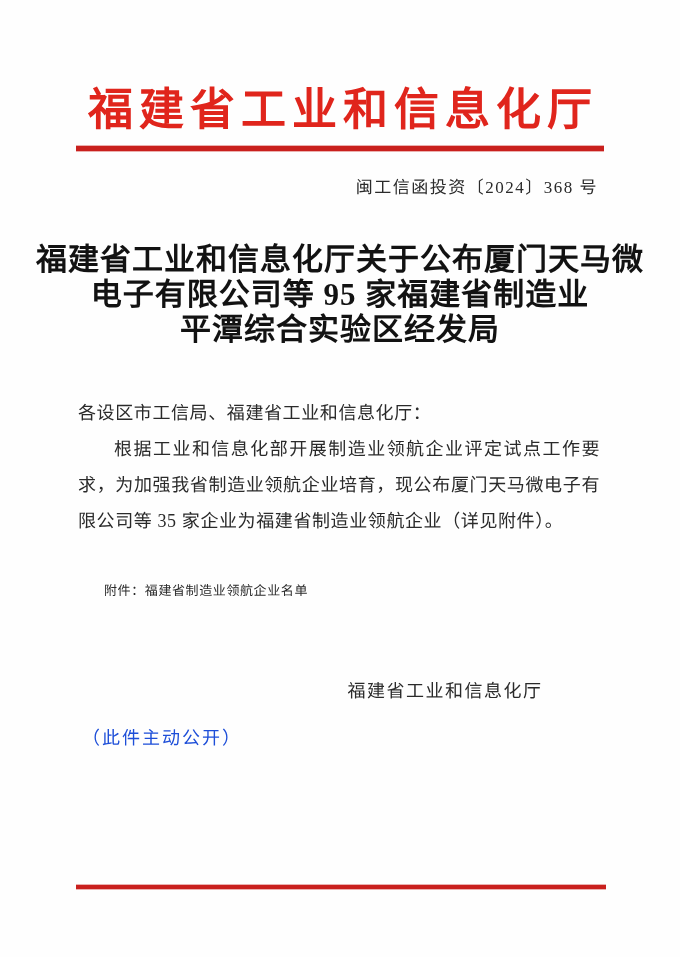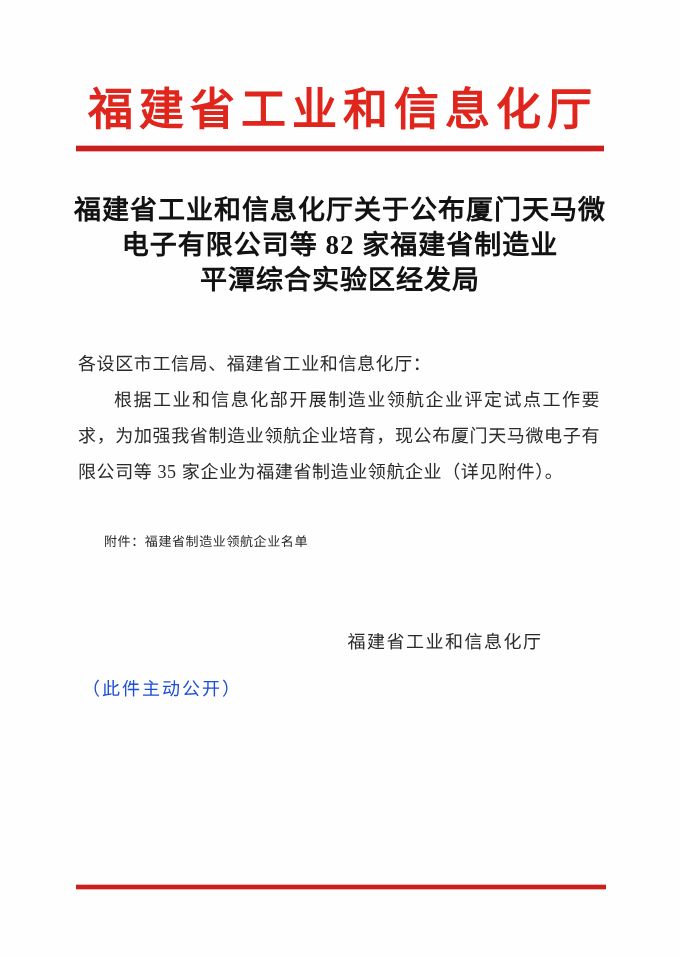--- a/index.html
+++ b/index.html
@@ -50,21 +50,21 @@
     text-align: right;
     font-size: 17px;
     line-height: 24px;
     letter-spacing: 1.5px;
     color: #2b2b2b;
   }
 
   .notice-title {
     margin-top: 42px;
     text-align: center;
-    font-size: 27px;
+    font-size: 31px;
     font-weight: 700;
     line-height: 35px;
     letter-spacing: 1px;
     color: #121212;
   }
 
   .body-block {
     margin: 48px 80px 0 78px;
     font-size: 18px;
     line-height: 36px;
@@ -105,24 +105,25 @@
 </style>
 </head>
 <body>
 
 <div class="page">
 
   <h1 class="agency-header">福建省工业和信息化厅</h1>
 
   <div class="rule top"></div>
 
+  <div class="doc-number">闽工信函投资〔2024〕368 号</div>
 
   <div class="notice-title">
     <div>福建省工业和信息化厅关于公布厦门天马微</div>
-    <div>电子有限公司等 82 家福建省制造业</div>
+    <div>电子有限公司等 95 家福建省制造业</div>
     <div>平潭综合实验区经发局</div>
   </div>
 
   <div class="body-block">
     <p class="salutation">各设区市工信局、福建省工业和信息化厅：</p>
     <p class="body-paragraph">根据工业和信息化部开展制造业领航企业评定试点工作要求，为加强我省制造业领航企业培育，现公布厦门天马微电子有限公司等 35 家企业为福建省制造业领航企业（详见附件）。</p>
   </div>
 
   <p class="attachment-line">附件：福建省制造业领航企业名单</p>
 

